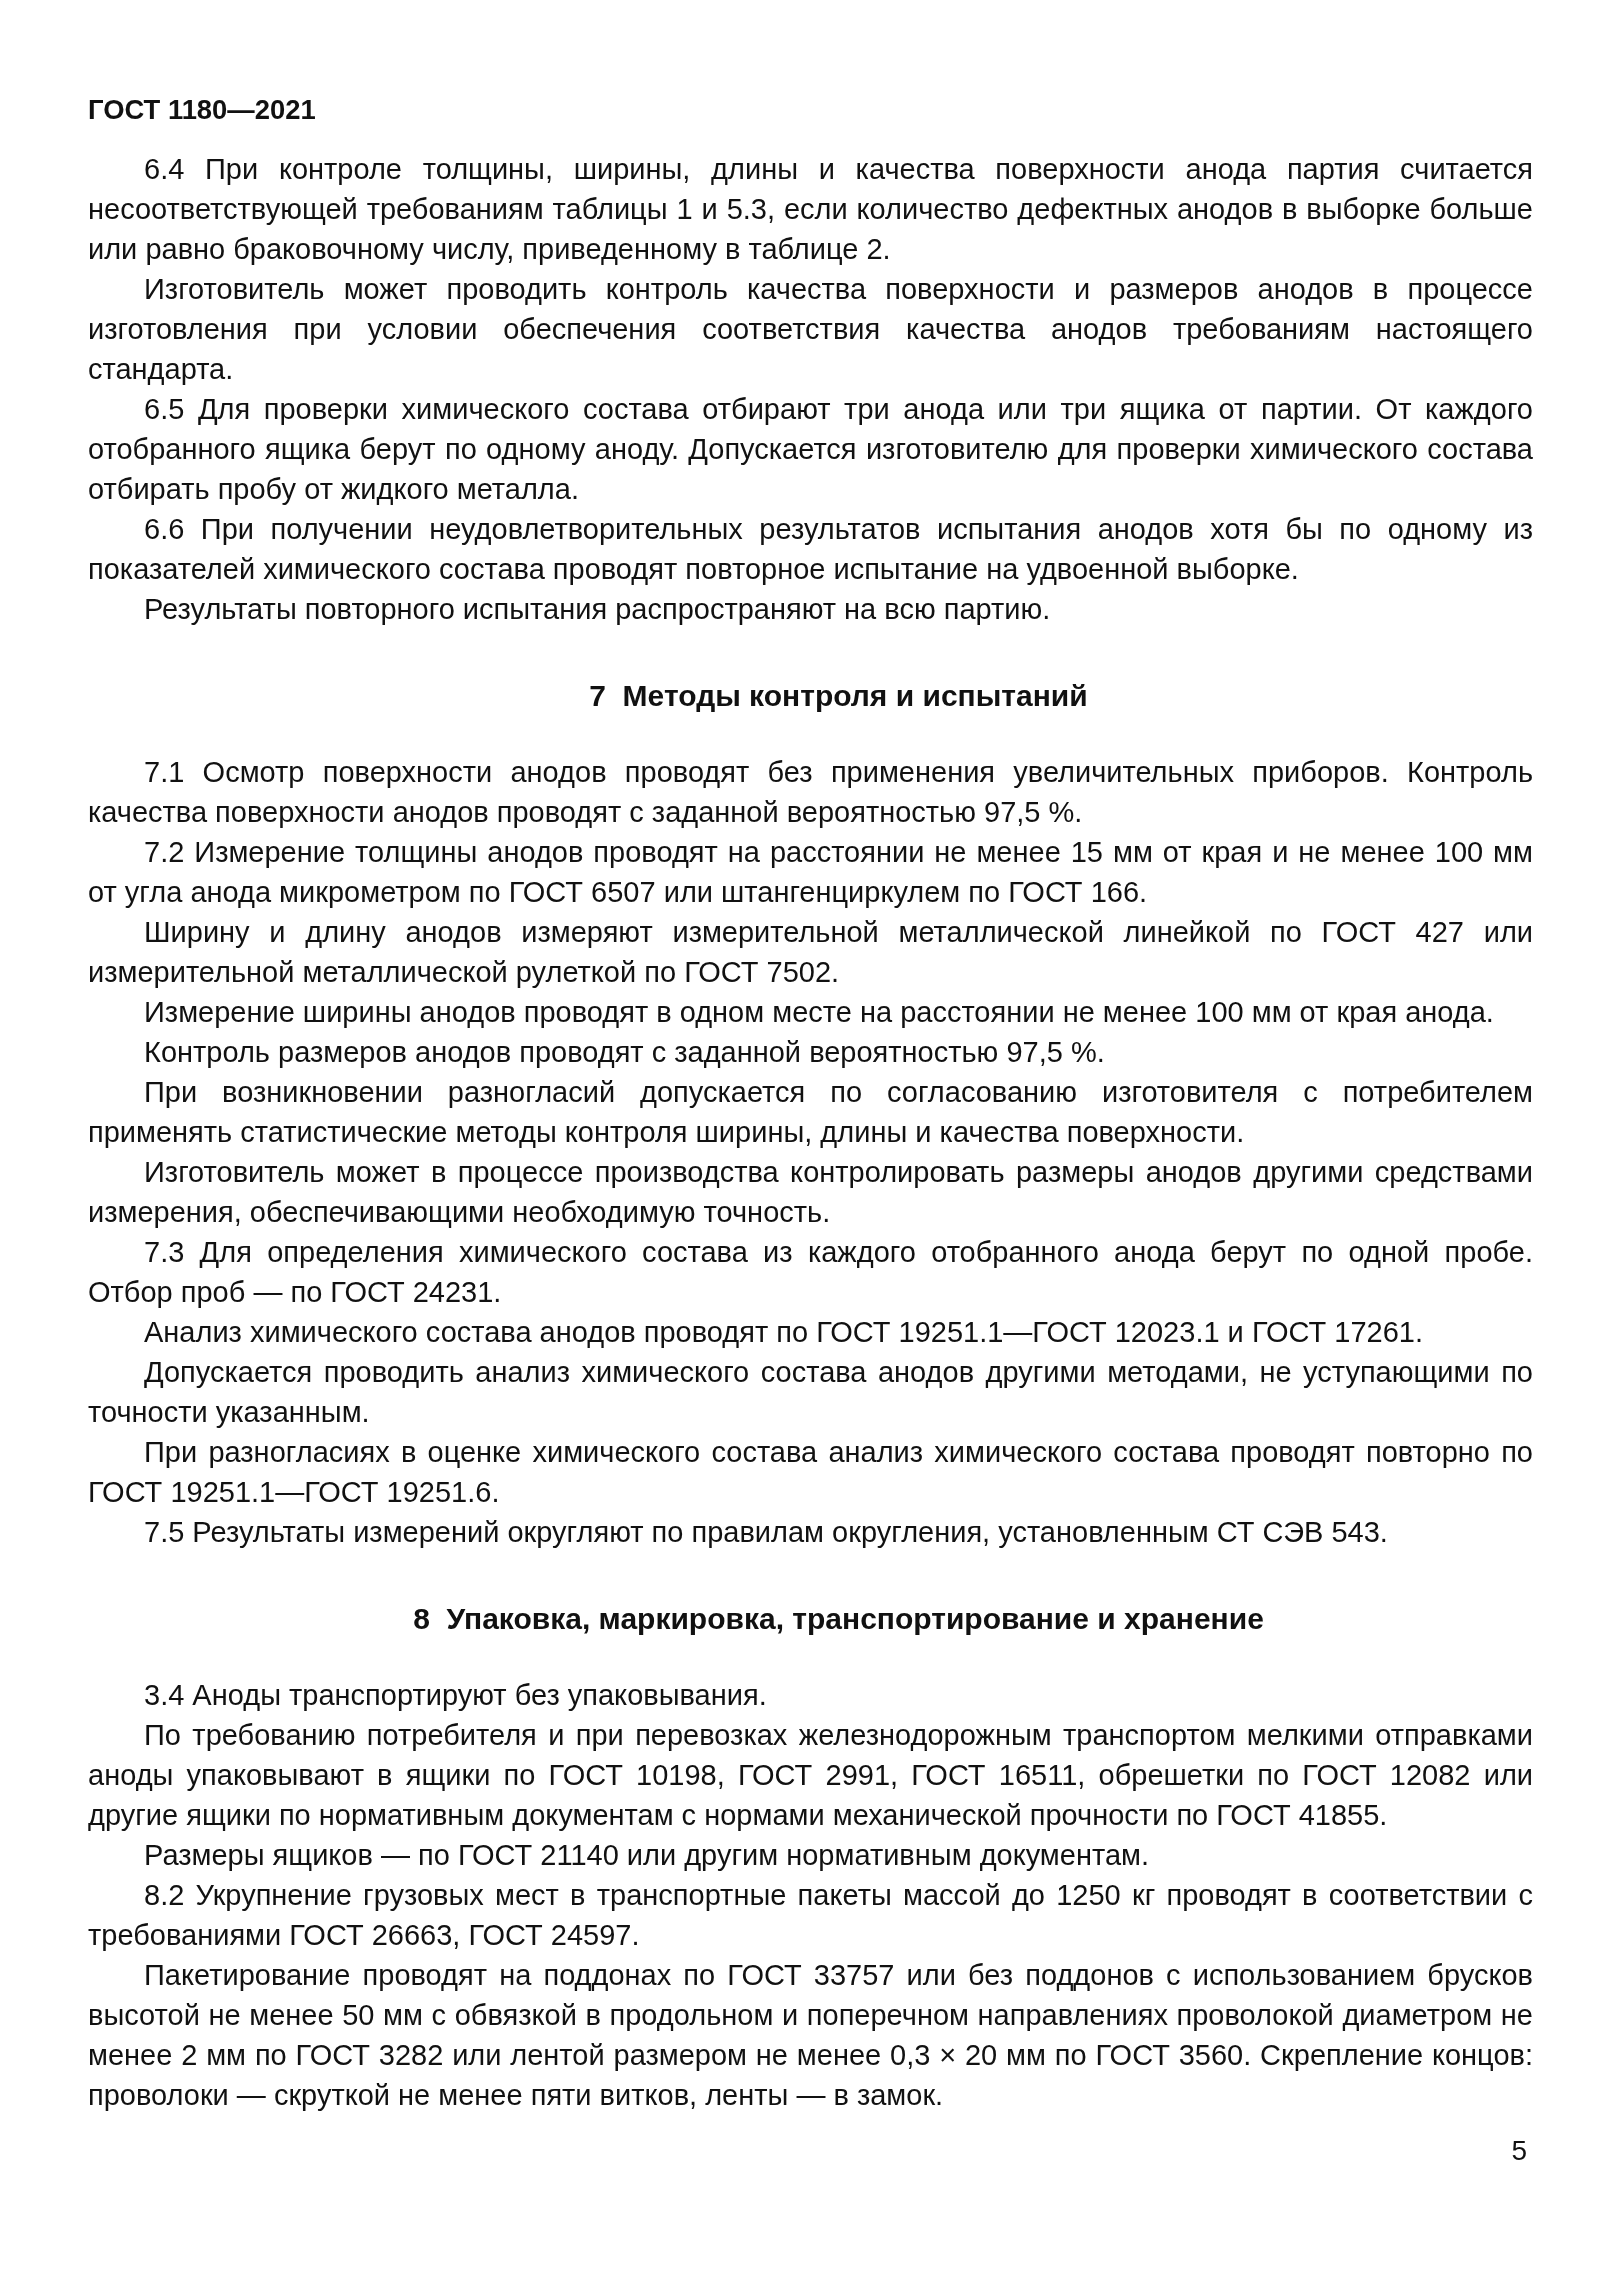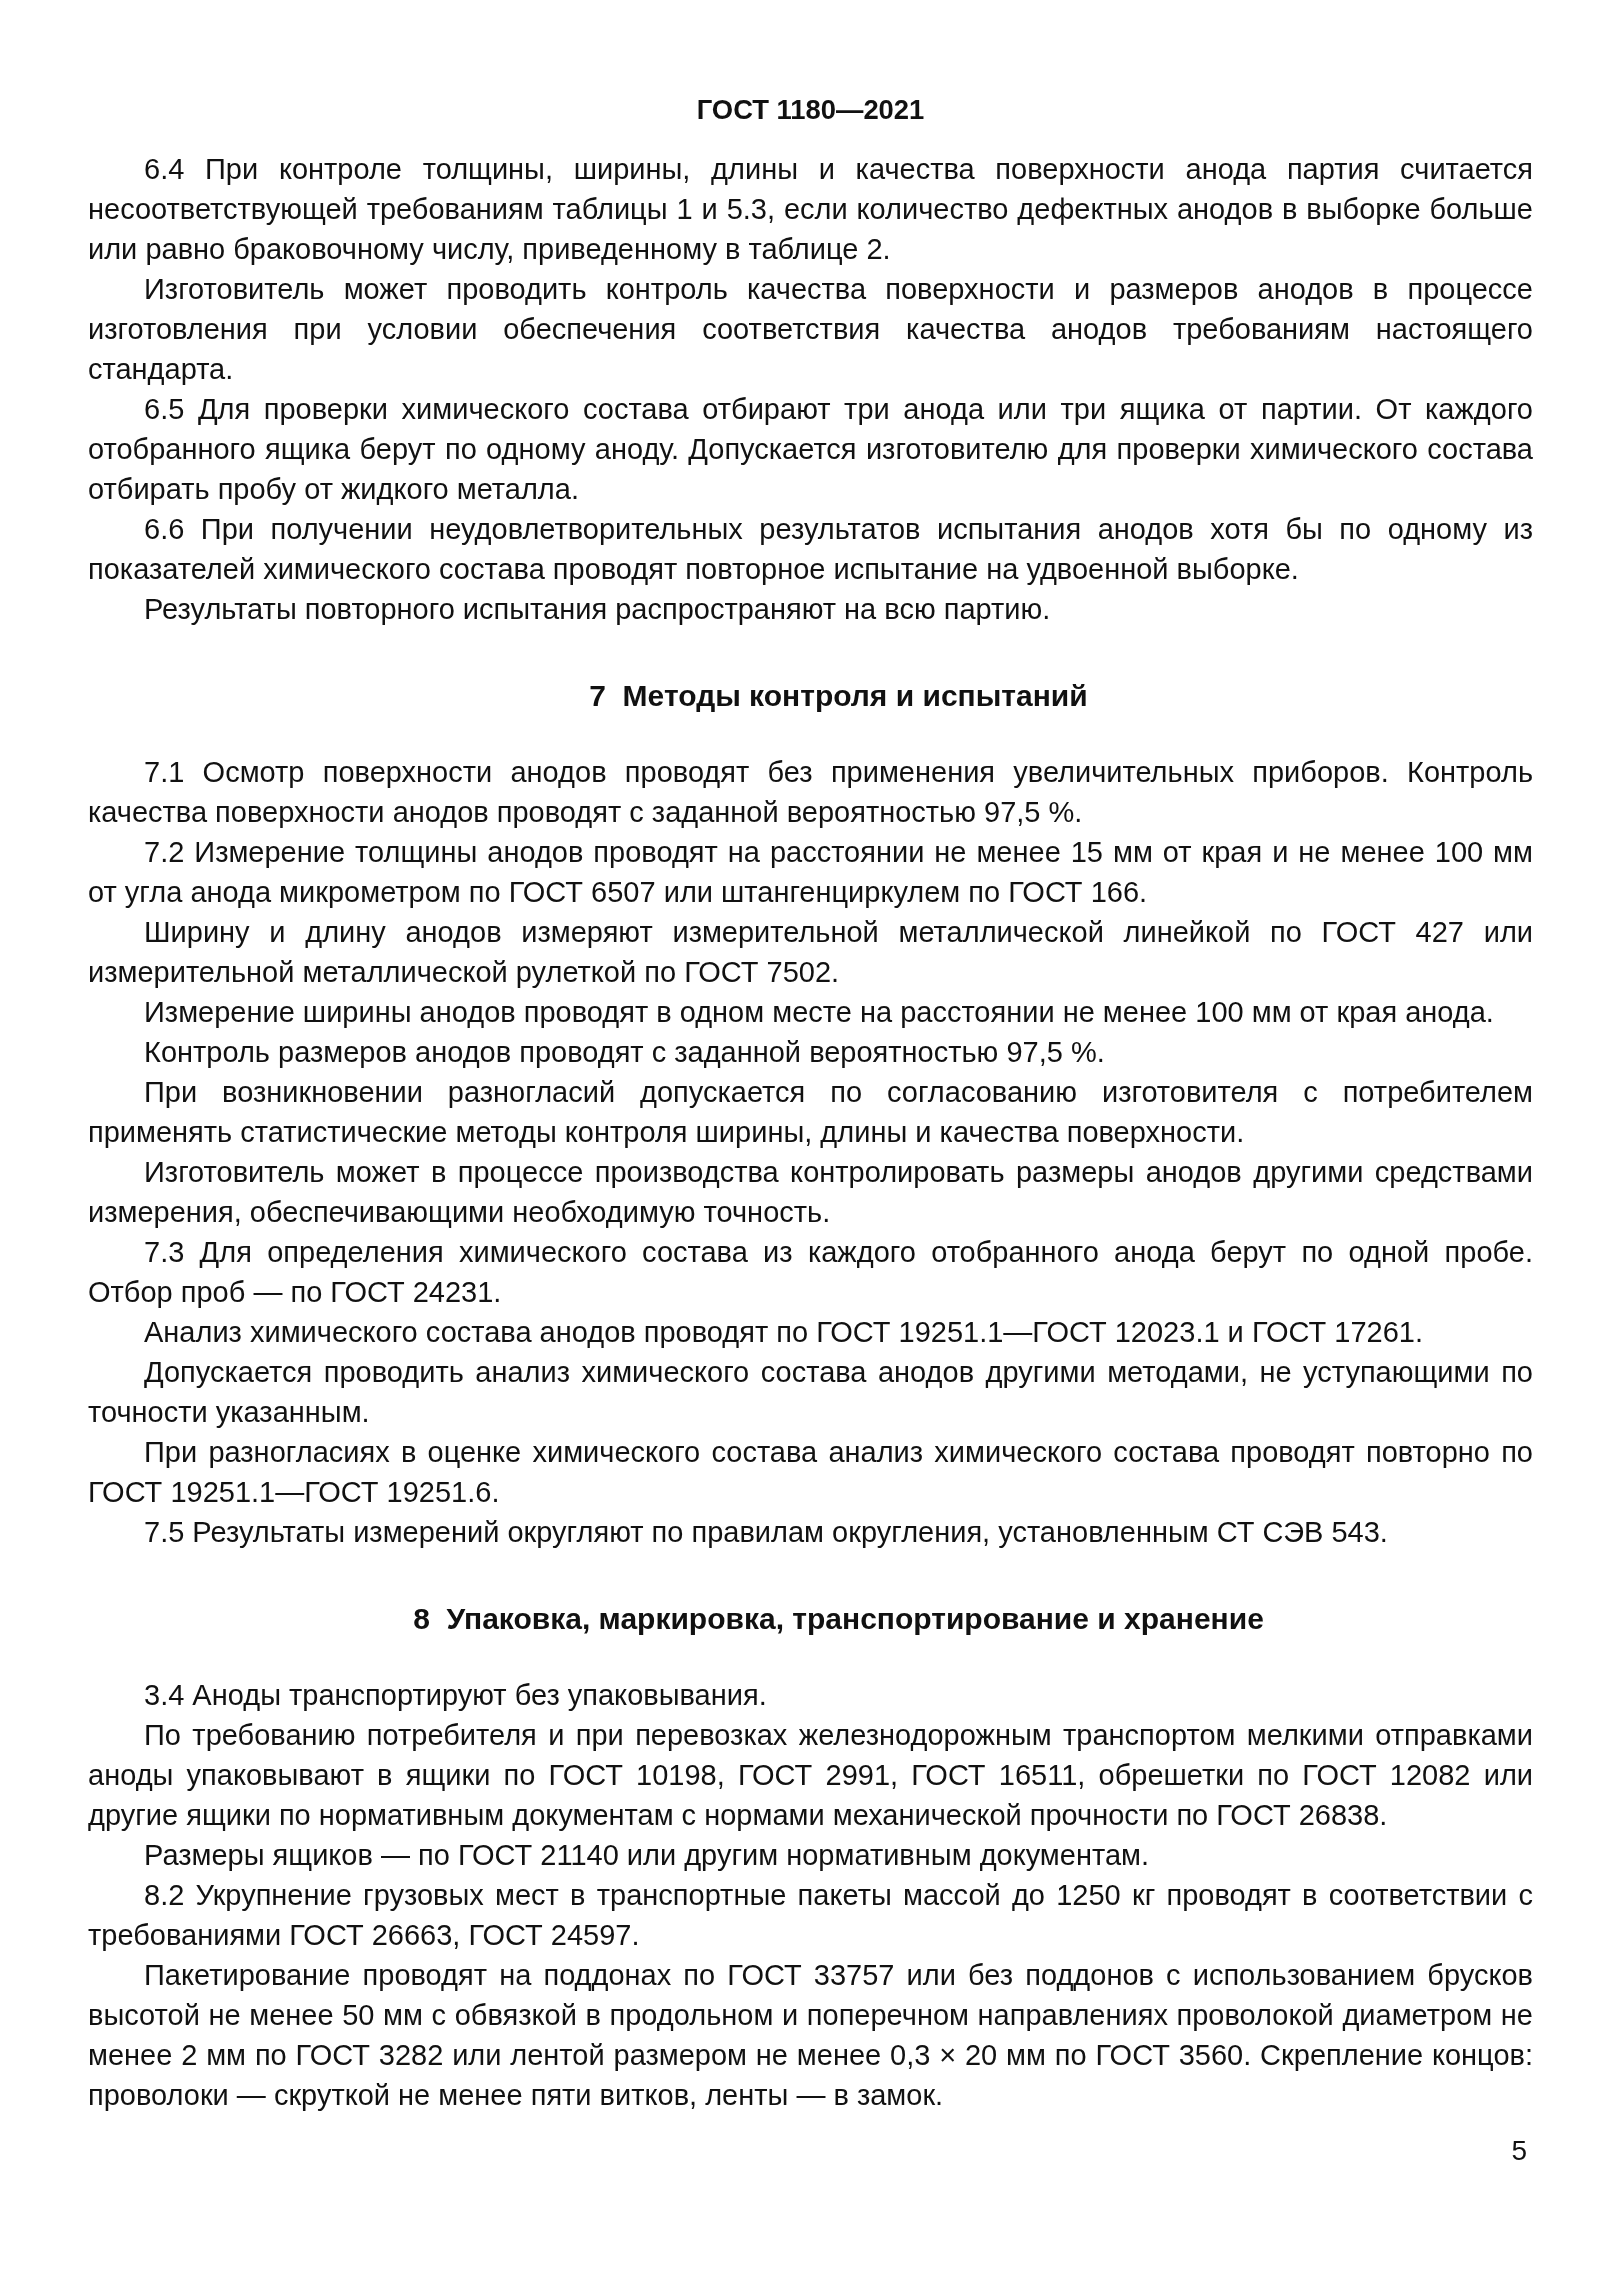--- a/index.html
+++ b/index.html
@@ -13,21 +13,21 @@
     height: 2293px;
     margin: 0 auto;
     background: #ffffff;
     box-sizing: border-box;
     padding: 94px 88px 0 88px;
     font-family: "Liberation Sans", "DejaVu Sans", sans-serif;
     color: #111111;
     overflow: hidden;
   }
   .doc-header {
-    text-align: center;
+    text-align: left;
     font-weight: bold;
     font-size: 27.4px;
     line-height: 31px;
     margin-bottom: 23.5px;
   }
   .content p {
     margin: 0;
     font-size: 29px;
     line-height: 40px;
     text-align: justify;
@@ -72,21 +72,21 @@
       <p>Контроль размеров анодов проводят с заданной вероятностью 97,5 %.</p>
       <p>При возникновении разногласий допускается по согласованию изготовителя с потребителем применять статистические методы контроля ширины, длины и качества поверхности.</p>
       <p>Изготовитель может в процессе производства контролировать размеры анодов другими средствами измерения, обеспечивающими необходимую точность.</p>
       <p>7.3 Для определения химического состава из каждого отобранного анода берут по одной пробе. Отбор проб — по ГОСТ 24231.</p>
       <p>Анализ химического состава анодов проводят по ГОСТ 19251.1—ГОСТ 12023.1 и ГОСТ 17261.</p>
       <p>Допускается проводить анализ химического состава анодов другими методами, не уступающими по точности указанным.</p>
       <p>При разногласиях в оценке химического состава анализ химического состава проводят повторно по ГОСТ 19251.1—ГОСТ 19251.6.</p>
       <p>7.5 Результаты измерений округляют по правилам округления, установленным СТ СЭВ 543.</p>
       <h2>8  Упаковка, маркировка, транспортирование и хранение</h2>
       <p>3.4 Аноды транспортируют без упаковывания.</p>
-      <p>По требованию потребителя и при перевозках железнодорожным транспортом мелкими отправками аноды упаковывают в ящики по ГОСТ 10198, ГОСТ 2991, ГОСТ 16511, обрешетки по ГОСТ 12082 или другие ящики по нормативным документам с нормами механической прочности по ГОСТ 26838.</p>
+      <p>По требованию потребителя и при перевозках железнодорожным транспортом мелкими отправками аноды упаковывают в ящики по ГОСТ 10198, ГОСТ 2991, ГОСТ 16511, обрешетки по ГОСТ 12082 или другие ящики по нормативным документам с нормами механической прочности по ГОСТ 41855.</p>
       <p>Размеры ящиков — по ГОСТ 21140 или другим нормативным документам.</p>
       <p>8.2 Укрупнение грузовых мест в транспортные пакеты массой до 1250 кг проводят в соответствии с требованиями ГОСТ 26663, ГОСТ 24597.</p>
       <p>Пакетирование проводят на поддонах по ГОСТ 33757 или без поддонов с использованием брусков высотой не менее 50 мм с обвязкой в продольном и поперечном направлениях проволокой диаметром не менее 2 мм по ГОСТ 3282 или лентой размером не менее 0,3 × 20 мм по ГОСТ 3560. Скрепление концов: проволоки — скруткой не менее пяти витков, ленты — в замок.</p>
     </div>
 
   <div class="page-footer">
     <span>5</span>
   </div>
 </div>
 

